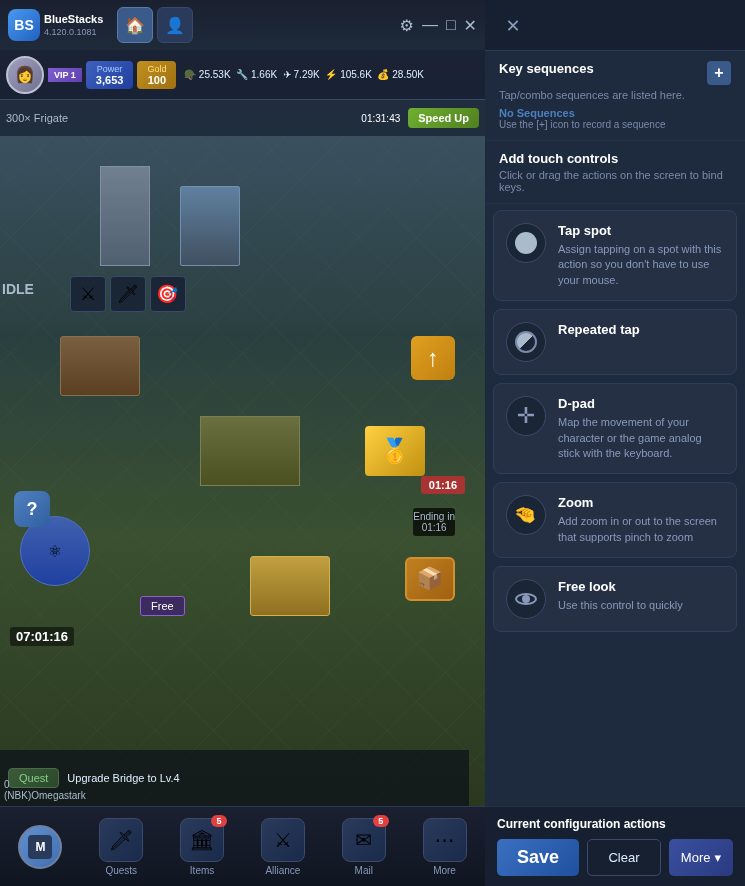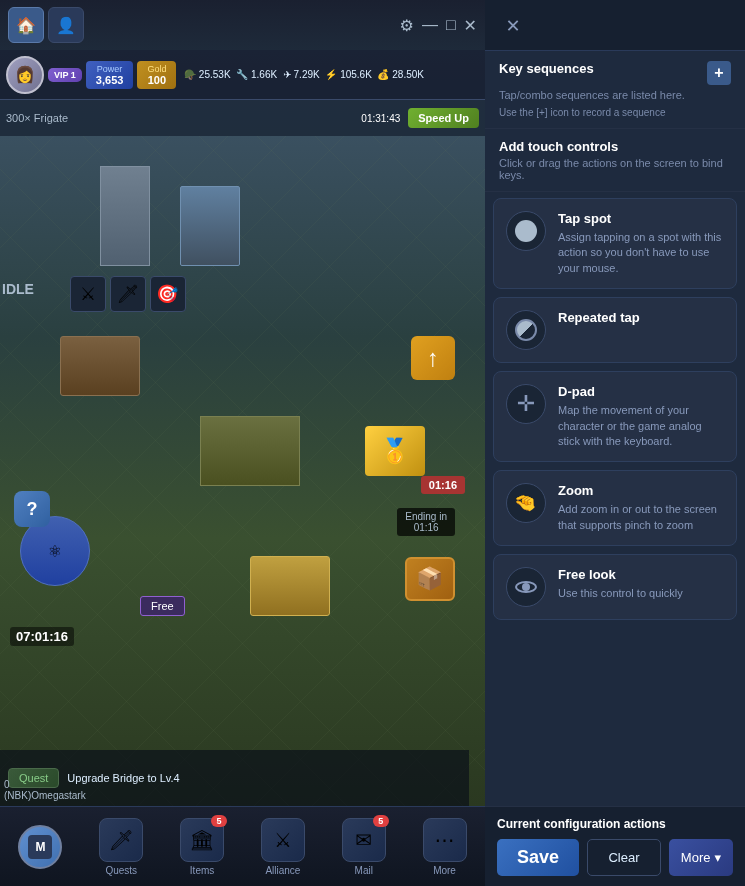--- a/index.html
+++ b/index.html
@@ -118,21 +118,21 @@
       display: flex;
       align-items: center;
       padding: 0 6px;
       gap: 4px;
       z-index: 10;
       border-bottom: 1px solid #3a4a6a;
     }
 
     .vip-badge {
       background: linear-gradient(135deg, #8060d0, #6040b0);
-      border-radius: 5px;
+      border-radius: 0;
       padding: 2px 6px;
       color: white;
       font-size: 9px;
       font-weight: bold;
     }
 
     .power-box {
       background: linear-gradient(135deg, #4060c0, #2040a0);
       border-radius: 4px;
       padding: 3px 10px;
@@ -398,21 +398,21 @@
     }
 
     
     .ending-badge {
       position: absolute;
       bottom: 270px;
       right: 30px;
       background: rgba(0,0,0,0.7);
       color: #aabbcc;
       font-size: 10px;
-      padding: 3px 8px;
+      padding: 3px 0;
       border-radius: 3px;
       text-align: center;
     }
 
     
     .quest-bar {
       position: absolute;
       bottom: 80px;
       left: 0; right: 16px;
       height: 56px;
@@ -801,20 +801,27 @@
       flex-shrink: 0;
     }
   </style>
 </head>
 <body>
 
 <div id="game-area">
   <div class="game-bg"></div>
 
   <div class="top-bar">
+    <div class="logo-area">
+      <div class="bs-icon">BS</div>
+      <div>
+        <div class="bs-text">BlueStacks</div>
+        <div class="bs-version">4.120.0.1081</div>
+      </div>
+    </div>
     <div class="tab-icons">
       <div class="tab-icon active">🏠</div>
       <div class="tab-icon">👤</div>
     </div>
     <div class="top-controls">
       <span class="control-icon">⚙</span>
       <span class="control-icon">—</span>
       <span class="control-icon">□</span>
       <span class="control-icon">✕</span>
     </div>
@@ -957,20 +964,21 @@
   <div class="panel-header">
     <div class="panel-close">✕</div>
   </div>
 
   <div class="section">
     <div class="section-title">
       <span>Key sequences</span>
       <div class="plus-btn">+</div>
     </div>
     <div class="section-sub">Tap/combo sequences are listed here.</div>
+    <div class="no-sequences">No Sequences</div>
     <div class="use-hint">Use the [+] icon to record a sequence</div>
   </div>
 
   <div class="touch-section">
     <div class="touch-title">Add touch controls</div>
     <div class="touch-sub">Click or drag the actions on the screen to bind keys.</div>
   </div>
 
   <div class="controls-scroll">
 

